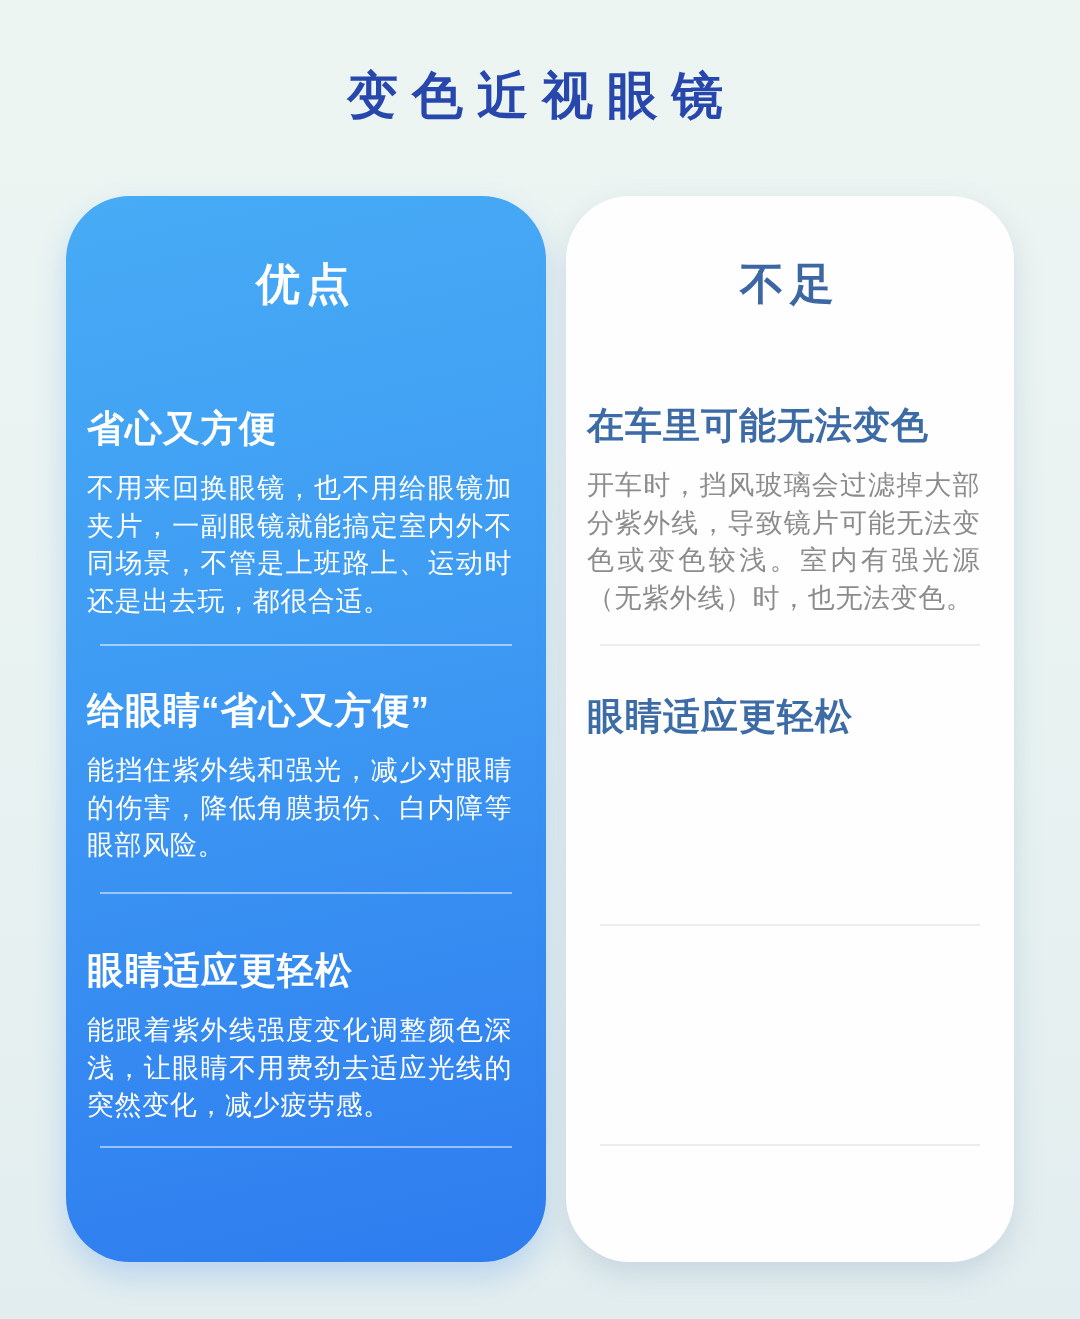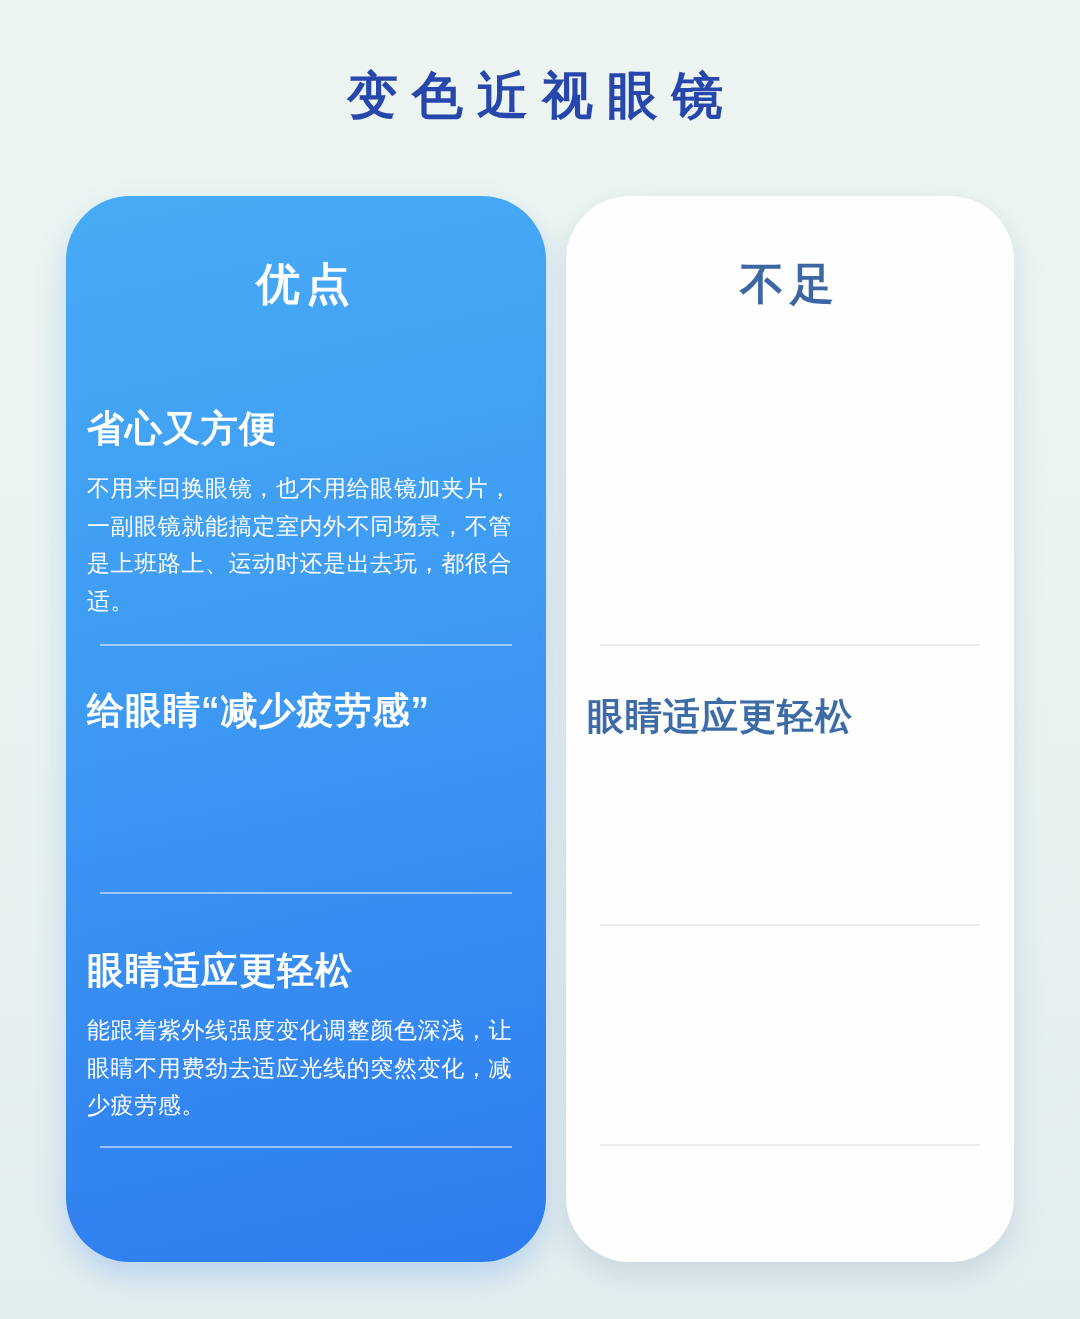--- a/index.html
+++ b/index.html
@@ -44,21 +44,21 @@
   .cons .card-header { color: #3C67A2; }
 
   .sec { position: absolute; left: 21px; right: 34px; }
   .sec h3 {
     margin: 0 0 18px 0;
     font-size: 37px; line-height: 46px; font-weight: 700;
     letter-spacing: 1px;
   }
   .sec p {
     margin: 0;
-    font-size: 23px; line-height: 37.5px;
+    font-size: 27px; line-height: 37.5px;
     letter-spacing: 0.6px;
     text-align: justify;
   }
   .pros .sec h3 { color: #ffffff; }
   .pros .sec p  { color: #ffffff; }
   .cons .sec h3 { color: #3C6BA6; }
   .cons .sec p  { color: #8C8C8C; }
 
   .divider { position: absolute; left: 34px; right: 34px; height: 2px; }
   .pros .divider { background: rgba(255, 255, 255, 0.5); }
@@ -74,34 +74,39 @@
   <section class="card pros">
     <h2 class="card-header">优点</h2>
 
     <div class="sec" style="top:210px">
       <h3>省心又方便</h3>
       <p>不用来回换眼镜，也不用给眼镜加夹片，一副眼镜就能搞定室内外不同场景，不管是上班路上、运动时还是出去玩，都很合适。</p>
     </div>
     <div class="divider" style="top:448px"></div>
 
     <div class="sec" style="top:492px">
-      <h3>给眼睛“减少疲劳感”</h3>
+      <h3>给眼睛“省心又方便”</h3>
+      <p>能挡住紫外线和强光，减少对眼睛的伤害，降低角膜损伤、白内障等眼部风险。</p>
     </div>
     <div class="divider" style="top:696px"></div>
 
     <div class="sec" style="top:752px">
       <h3>眼睛适应更轻松</h3>
       <p>能跟着紫外线强度变化调整颜色深浅，让眼睛不用费劲去适应光线的突然变化，减少疲劳感。</p>
     </div>
     <div class="divider" style="top:950px"></div>
   </section>
 
   <section class="card cons">
     <h2 class="card-header">不足</h2>
 
+    <div class="sec" style="top:207px">
+      <h3>在车里可能无法变色</h3>
+      <p>开车时，挡风玻璃会过滤掉大部分紫外线，导致镜片可能无法变色或变色较浅。室内有强光源（无紫外线）时，也无法变色。</p>
+    </div>
     <div class="divider" style="top:448px"></div>
 
     <div class="sec" style="top:498px">
       <h3>眼睛适应更轻松</h3>
     </div>
     <div class="divider" style="top:728px"></div>
 
     <div class="divider" style="top:948px"></div>
   </section>
 

